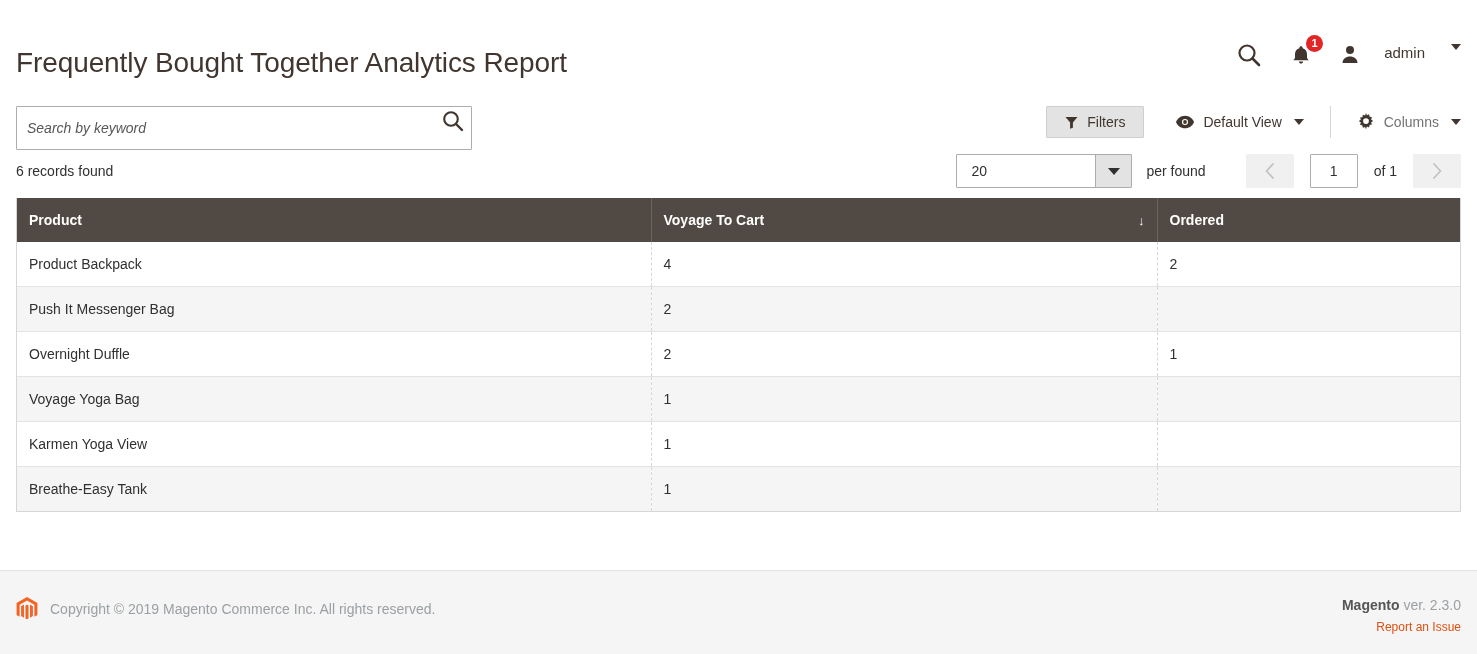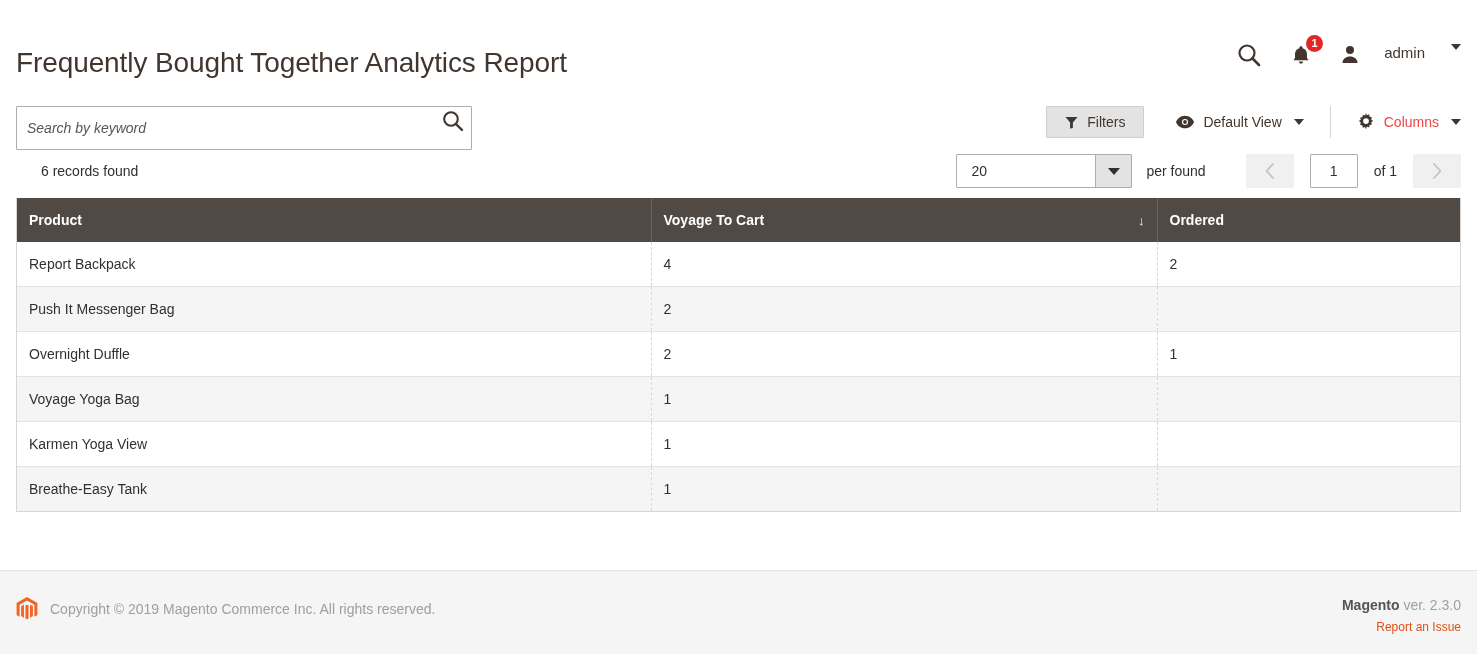--- a/index.html
+++ b/index.html
@@ -197,21 +197,21 @@
     font-size: 14px;
   }
 
   .columns-control {
     display: flex;
     align-items: center;
     gap: 9px;
     cursor: pointer;
     padding: 0 0 0 26px;
     height: 32px;
-    color: #ef4444;
+    color: #737373;
     font-size: 14px;
     border-left: 1px solid #d6d6d6;
     margin-left: 6px;
   }
 
   .eye-icon, .gear-icon { width: 18px; height: 18px; display: block; }
 
   .mini-caret {
     width: 0; height: 0;
     border-left: 5px solid transparent;
@@ -226,21 +226,20 @@
     display: flex;
     align-items: center;
     justify-content: space-between;
     height: 54px;
     flex: 0 0 auto;
   }
 
   .records-found {
     font-size: 14px;
     color: #303030;
-    margin-left: 25px;
   }
 
   .pager-area {
     display: flex;
     align-items: center;
   }
 
   .per-page-select {
     display: flex;
     align-items: stretch;
@@ -575,21 +574,21 @@
           <th class="col-ordered">
             <div class="th-inner">
               <span>Ordered</span>
               <span class="sort-arrow"></span>
             </div>
           </th>
         </tr>
       </thead>
       <tbody>
         <tr>
-          <td>Report Backpack</td>
+          <td>Product Backpack</td>
           <td>4</td>
           <td>2</td>
         </tr>
         <tr>
           <td>Push It Messenger Bag</td>
           <td>2</td>
           <td></td>
         </tr>
         <tr>
           <td>Overnight Duffle</td>

